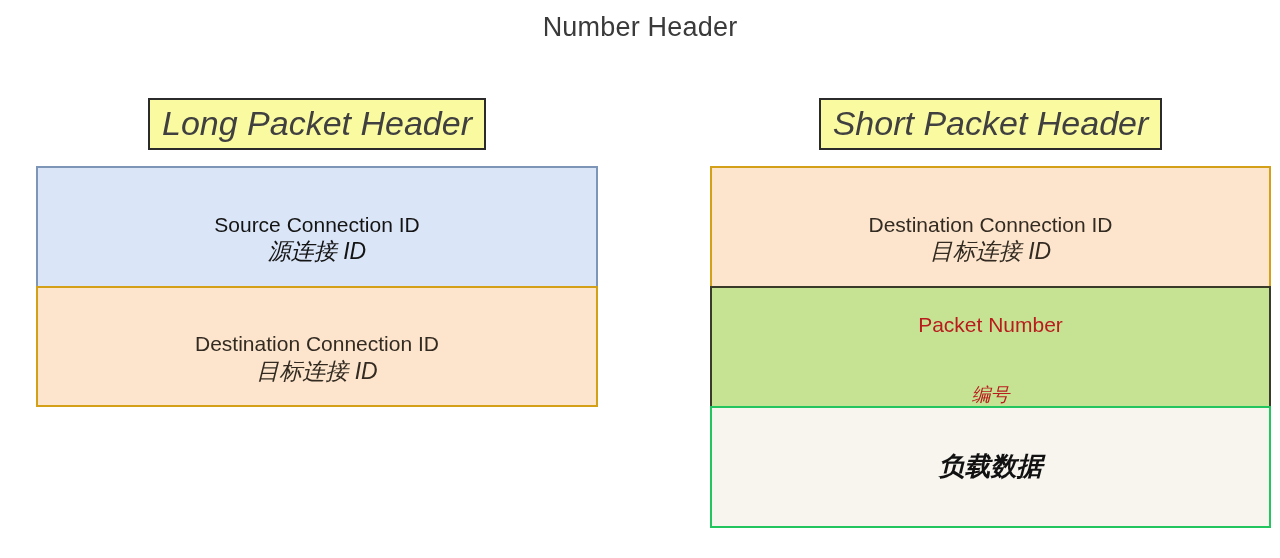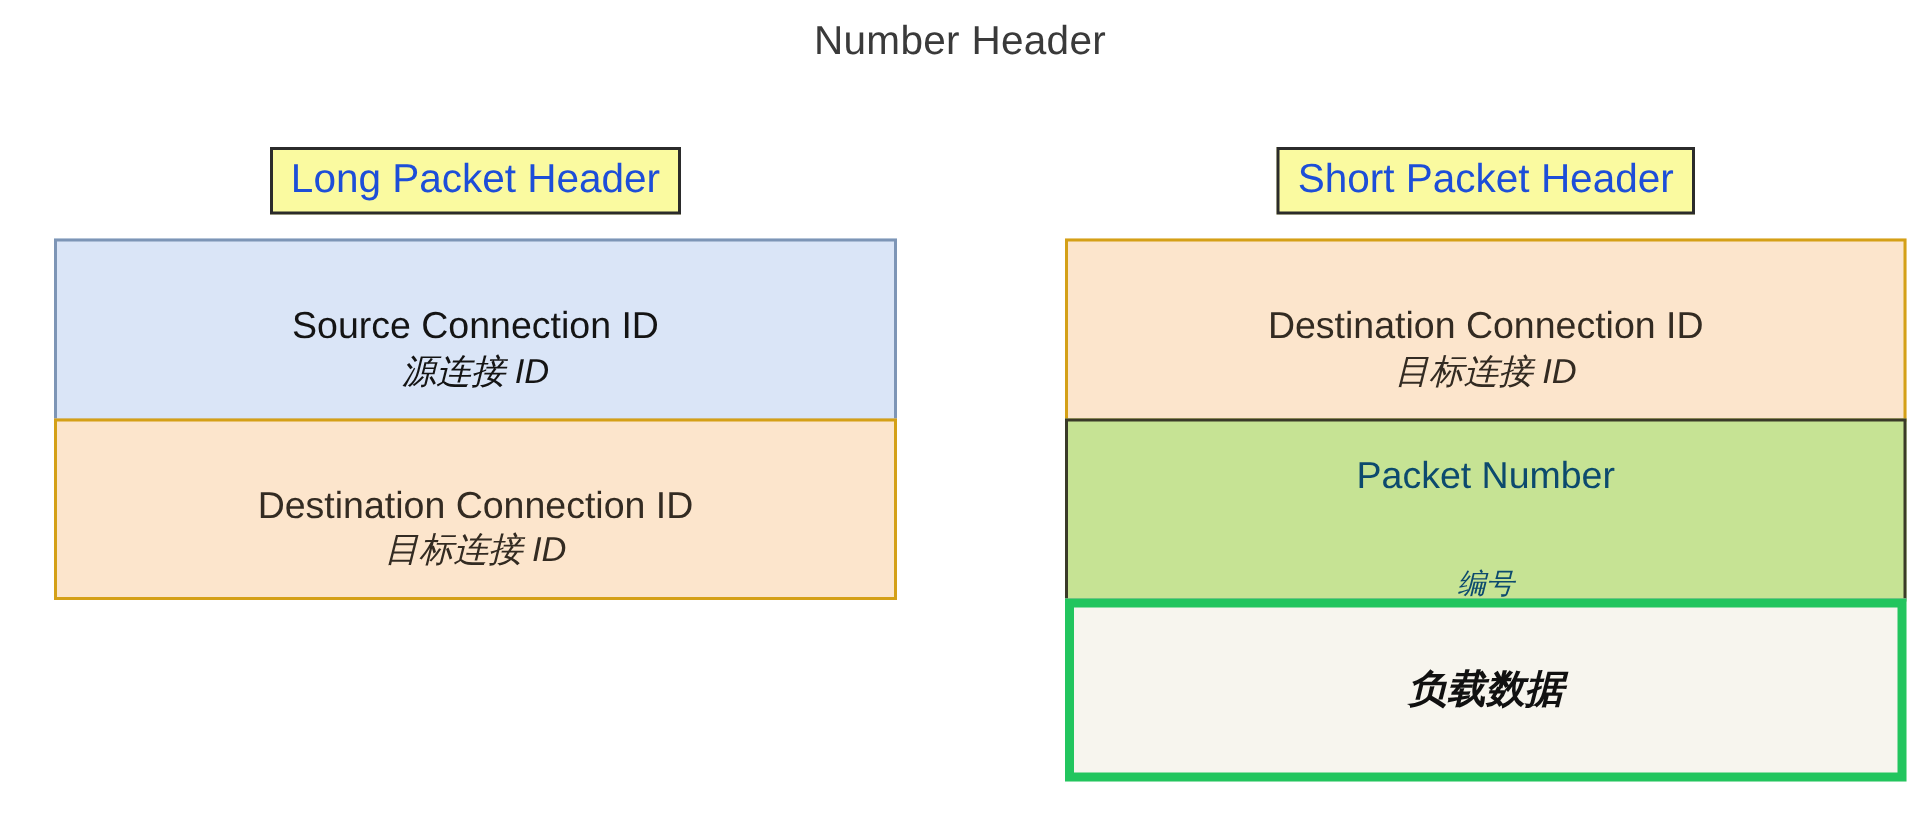--- a/index.html
+++ b/index.html
@@ -31,26 +31,27 @@
     position: absolute;
   }
 
   #column-long  { left: 36px;  top: 98px; width: 562px; }
   #column-short { left: 710px; top: 98px; width: 561px; }
 
   .section-label {
     display: inline-block;
     background: #fafaa0;
     border: 2px solid #2b2b2b;
-    color: #1d4ed8;
-    font-size: 27px;
+    color: #404040;
+    font-size: 34px;
     line-height: 1;
     padding: 6px 12px 8px 12px;
     box-sizing: border-box;
     white-space: nowrap;
+    font-style: italic;
   }
   .label-row {
     text-align: center;
     margin-bottom: 16px;
   }
 
   .stack {
     position: relative;
     box-sizing: border-box;
   }
@@ -59,21 +60,21 @@
     box-sizing: border-box;
     width: 100%;
     display: flex;
     flex-direction: column;
     align-items: center;
     justify-content: center;
     text-align: center;
   }
 
   .field-en {
-    font-size: 25px;
+    font-size: 21px;
     line-height: 1.18;
     white-space: nowrap;
     margin-top: 26px;
   }
   .field-zh {
     font-size: 23px;
     line-height: 1.3;
     white-space: nowrap;
     font-style: italic;
   }
@@ -106,27 +107,27 @@
   .box-dest-right {
     height: 122px;
     background: #fce5cc;
     border: 2px solid #d4a017;
     color: #332b22;
   }
   .box-pktnum {
     height: 122px;
     background: #c6e394;
     border: 2px solid #3a3a28;
-    color: #0c4a6e;
+    color: #b91c1c;
     margin-top: -2px;
   }
   .box-payload {
     height: 122px;
     background: #f7f5ee;
-    border: 6px solid #22c55e;
+    border: 2px solid #22c55e;
     color: #111111;
     margin-top: -2px;
   }
 </style>
 </head>
 <body style="background: rgb(255, 255, 255);">
 
 <div id="page-title">Number Header</div>
 
 <div class="column" id="column-long">

